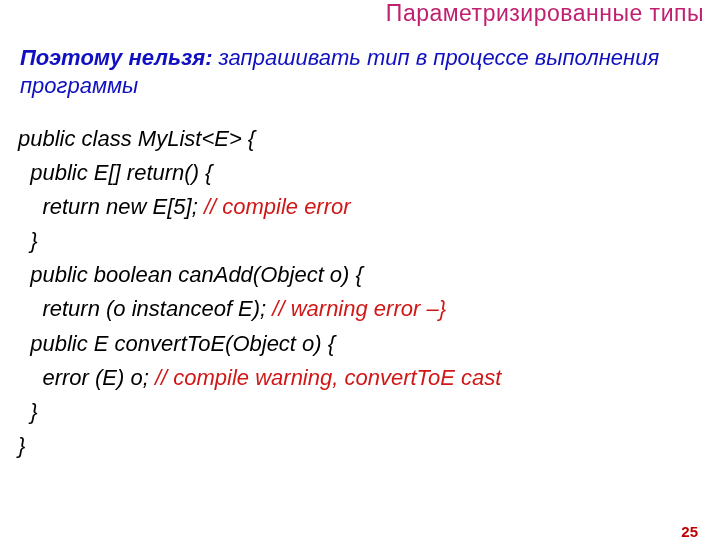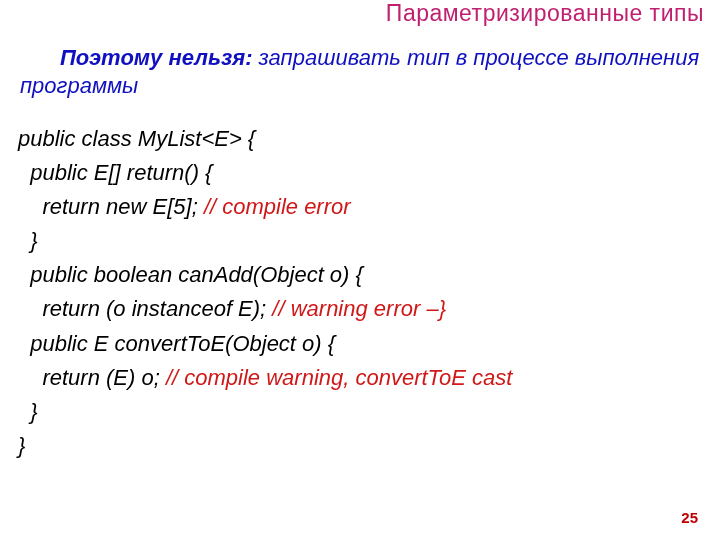--- a/index.html
+++ b/index.html
@@ -22,40 +22,39 @@
     position:absolute;
     top:44px;left:20px;right:20px;
     color:#2b2bd0;
     font-style:italic;
     font-size:22px;
     line-height:1.25;
   }
   .lead .strong{
     color:#1010c0;
     font-weight:700;
-    margin-left:40px;
   }
   .lead .rest{
     color:#1010c0;
     font-weight:400;
   }
   .code{
     position:absolute;
     top:122px;left:18px;right:18px;
     font-family:Verdana,Geneva,sans-serif;
     font-style:italic;
     font-size:22px;
     line-height:1.55;
     color:#000;
     white-space:pre;
   }
   .cm{color:#d01818;}
   .pagenum{
     position:absolute;
-    bottom:14px;right:22px;
+    bottom:0;right:22px;
     color:#c00000;
     font-size:15px;
     font-weight:700;
     font-family:Arial,sans-serif;
   }
 </style>
 </head>
 <body>
 
 <div class="title">Параметризированные типы</div>
@@ -64,17 +63,17 @@
   <span class="strong">Поэтому нельзя:</span><span class="rest"> запрашивать тип в процессе выполнения программы</span>
 </div>
 
 <div class="code"><span>public class MyList&lt;E&gt; {</span>
 <span>  public E[] return() {</span>
 <span>    return new E[5]; </span><span class="cm">// compile error</span>
 <span>  }</span>
 <span>  public boolean canAdd(Object o) {</span>
 <span>    return (o instanceof E); </span><span class="cm">// warning error –}</span>
 <span>  public E convertToE(Object o) {</span>
-<span>    return (E) o; </span><span class="cm">// compile warning, convertToE cast</span>
+<span>    error (E) o; </span><span class="cm">// compile warning, convertToE cast</span>
 <span>  }</span>
 <span>}</span></div>
 
 <div class="pagenum">25</div>
 
 </body></html>

